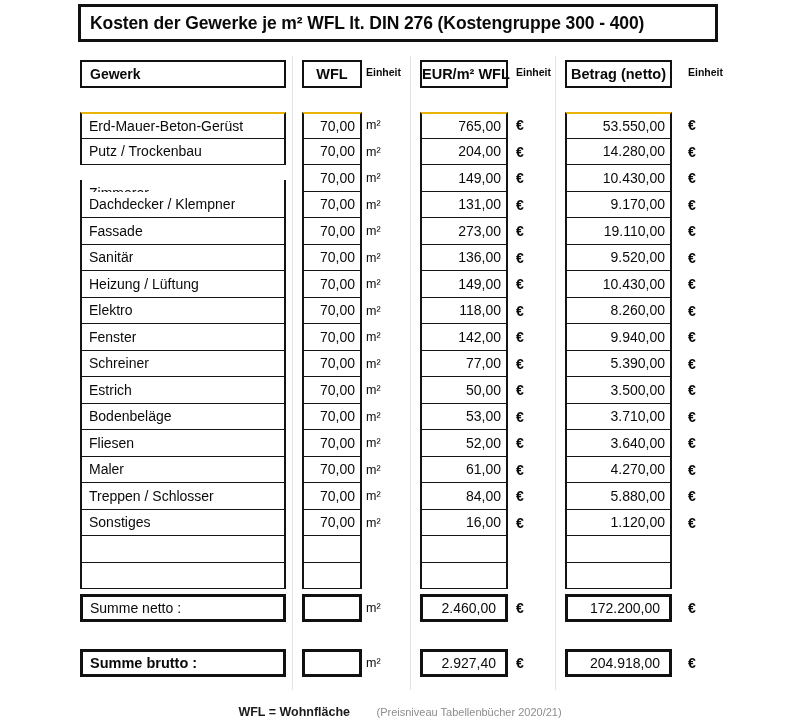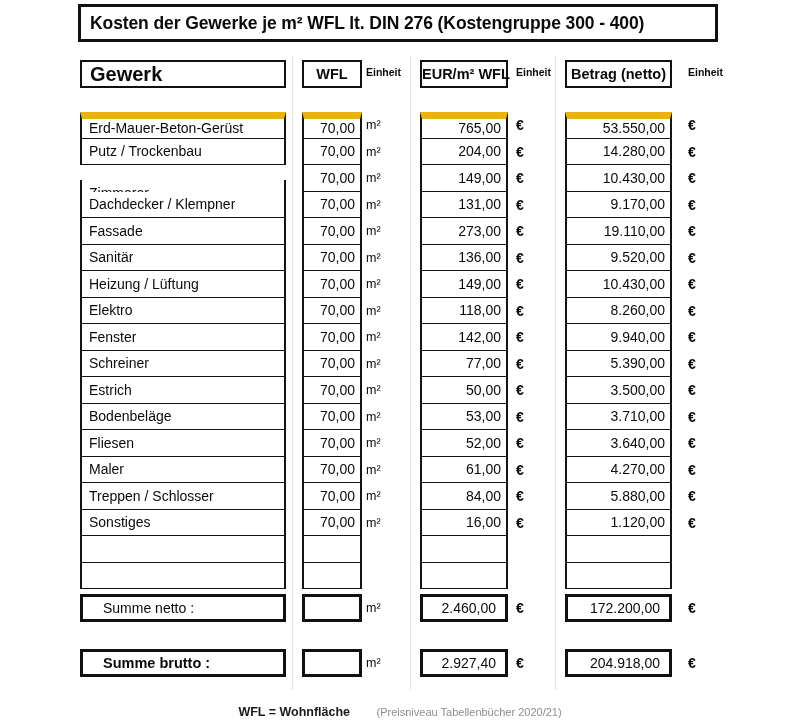--- a/index.html
+++ b/index.html
@@ -60,21 +60,21 @@
   .hdr-box .lbl {
     font-size: 14.5px;
     font-weight: bold;
     width: 100%;
     text-align: center;
     white-space: nowrap;
   }
   #hdr-gewerk .lbl {
     text-align: left;
     padding-left: 8px;
-    font-size: 20px;
+    font-size: 14px;
   }
   .hdr-unit {
     position: absolute;
     top: 66px;
     font-size: 10.5px;
     font-weight: bold;
     white-space: nowrap;
   }
 
   
@@ -92,21 +92,21 @@
     box-sizing: border-box;
     border-left: 2px solid #141414;
     border-right: 2px solid #141414;
     border-bottom: 1.6px solid #141414;
     background: #fff;
     height: 26.5px;
     display: flex;
     align-items: center;
     font-size: 14px;
   }
-  .cell.first { border-top: 7px solid #eab308; }
+  .cell.first { border-top: 2px solid #eab308; }
   .cell .txt {
     white-space: nowrap;
     overflow: hidden;
   }
   .cell.name .txt { padding-left: 7px; }
   .cell.num {
     justify-content: flex-end;
   }
   .cell.num .txt { padding-right: 5px; }
 
@@ -124,21 +124,21 @@
   .sum-cell {
     position: absolute;
     box-sizing: border-box;
     border: 3px solid #111;
     background: #fff;
     height: 28px;
     display: flex;
     align-items: center;
     font-size: 14px;
   }
-  .sum-cell.name .txt { padding-left: 20px; white-space: nowrap; }
+  .sum-cell.name .txt { padding-left: 7px; white-space: nowrap; }
   .sum-cell.num { justify-content: flex-end; }
   .sum-cell.num .txt { padding-right: 9px; white-space: nowrap; }
   .sum-cell.bold .txt { font-weight: bold; font-size: 14.5px; }
 
   .sum-unit {
     position: absolute;
     font-size: 12.5px;
     height: 28px;
     display: flex;
     align-items: center;

